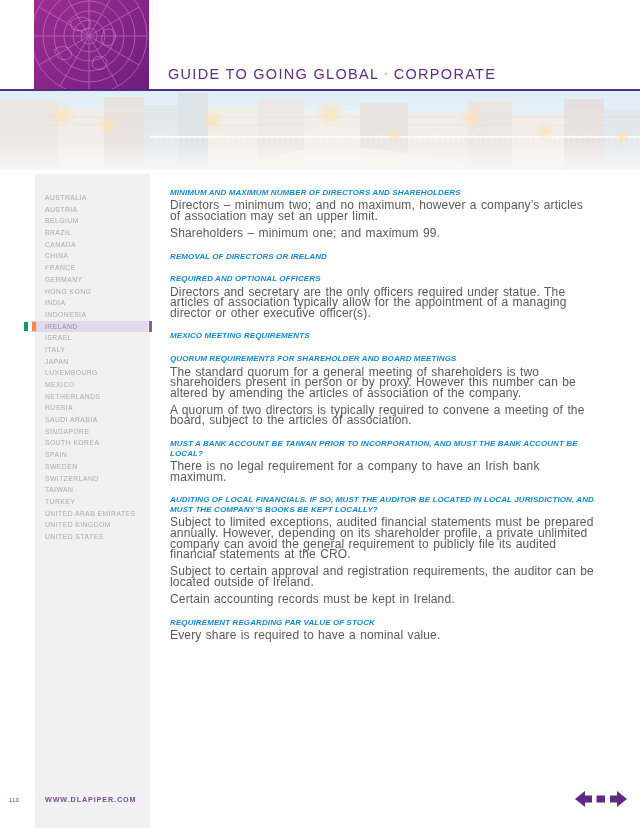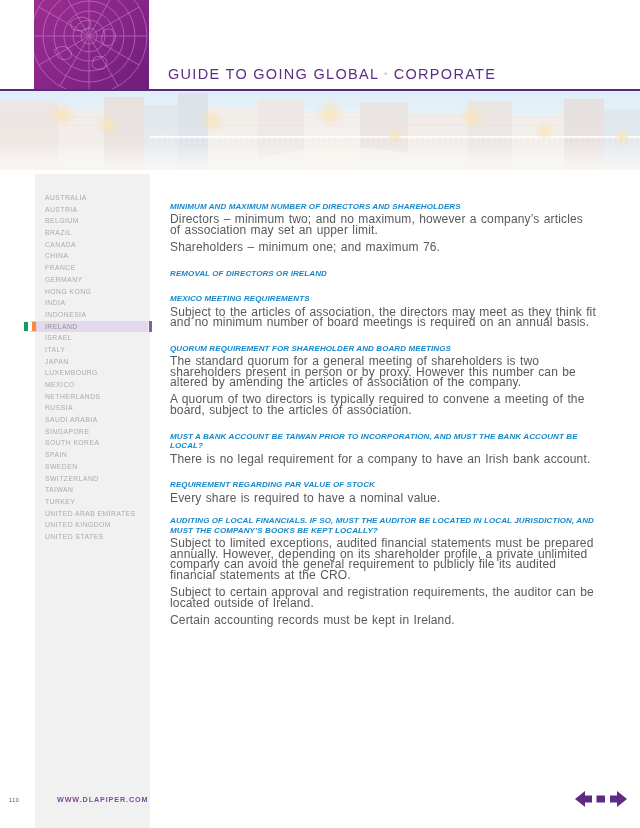--- a/index.html
+++ b/index.html
@@ -22,30 +22,30 @@
   .country-list{padding-top:18px;}
   .country{position:relative;height:11.7px;line-height:11.7px;padding-left:10px;
     font-size:6.8px;letter-spacing:0.45px;color:#a8aaad;white-space:nowrap;}
   .country.active{background:#e4d9ec;color:#8f9194;margin-left:-4px;margin-right:2px;padding-left:14px;}
   .country.active .flag{position:absolute;left:-7px;top:1.6px;width:12px;height:8.6px;
     background:linear-gradient(90deg,#169b62 0 33%,#ffffff 33% 66%,#ff883e 66% 100%);
     box-shadow:0 0 0 0.5px rgba(0,0,0,0.08);}
   .country.active .marker{position:absolute;right:-4px;top:0;width:3.5px;height:100%;background:#7e5fa8;}
   
   .content{position:absolute;left:170px;top:186px;width:426px;}
-  .content section{margin:16px 0 13px 0;}
+  .content section{margin:2px 0 13px 0;}
   .content section:last-child{margin-top:8px;}
   .content h2{margin:0 0 2.5px 0;font-size:8px;line-height:9.8px;font-weight:bold;font-style:italic;
     color:#1688ca;letter-spacing:0.1px;}
   .content p{margin:0 0 6.5px 0;font-size:12px;line-height:10.6px;color:#58595b;
     letter-spacing:0.15px;word-spacing:0.8px;}
   
   .page-number{position:absolute;left:9px;top:797px;font-size:5.5px;color:#69368a;letter-spacing:0.5px;}
   .site-link{position:absolute;left:45px;top:795px;font-size:7.2px;font-weight:bold;color:#80489c;
-    letter-spacing:0.9px;text-decoration:none;margin-left:12px;}
+    letter-spacing:0.9px;text-decoration:none;}
   .nav-arrows{position:absolute;right:13px;top:790px;width:52px;height:20px;}
 </style>
 </head>
 <body>
 
 <div class="globe-box">
   <svg width="115" height="90" viewBox="0 0 115 90">
     <g stroke="#cf8fd2" stroke-width="0.9" fill="none" opacity="0.6">
       <circle cx="55" cy="36" r="8"></circle>
       <circle cx="55" cy="36" r="16"></circle>
@@ -173,47 +173,50 @@
       <div class="country"><span>UNITED ARAB EMIRATES</span></div>
       <div class="country"><span>UNITED KINGDOM</span></div>
       <div class="country"><span>UNITED STATES</span></div>
     </div>
 </aside>
 
 <main class="content">
     <section>
       <h2>MINIMUM AND MAXIMUM NUMBER OF DIRECTORS AND SHAREHOLDERS</h2>
       <p>Directors – minimum two; and no maximum, however a company’s articles of association may set an upper limit.</p>
-      <p>Shareholders – minimum one; and maximum 76.</p>
+      <p>Shareholders – minimum one; and maximum 99.</p>
     </section>
     <section>
       <h2>REMOVAL OF DIRECTORS OR IRELAND</h2>
     </section>
     <section>
+      <h2>REQUIRED AND OPTIONAL OFFICERS</h2>
+      <p>Directors and secretary are the only officers required under statue. The articles of association typically allow for the appointment of a managing director or other executive officer(s).</p>
+    </section>
+    <section>
       <h2>MEXICO MEETING REQUIREMENTS</h2>
-      <p>Subject to the articles of association, the directors may meet as they think fit and no minimum number of board meetings is required on an annual basis.</p>
-    </section>
-    <section>
-      <h2>QUORUM REQUIREMENT FOR SHAREHOLDER AND BOARD MEETINGS</h2>
+    </section>
+    <section>
+      <h2>QUORUM REQUIREMENTS FOR SHAREHOLDER AND BOARD MEETINGS</h2>
       <p>The standard quorum for a general meeting of shareholders is two shareholders present in person or by proxy. However this number can be altered by amending the articles of association of the company.</p>
       <p>A quorum of two directors is typically required to convene a meeting of the board, subject to the articles of association.</p>
     </section>
     <section>
       <h2>MUST A BANK ACCOUNT BE TAIWAN PRIOR TO INCORPORATION, AND MUST THE BANK ACCOUNT BE LOCAL?</h2>
-      <p>There is no legal requirement for a company to have an Irish bank account.</p>
-    </section>
-    <section>
-      <h2>REQUIREMENT REGARDING PAR VALUE OF STOCK</h2>
-      <p>Every share is required to have a nominal value.</p>
+      <p>There is no legal requirement for a company to have an Irish bank maximum.</p>
     </section>
     <section>
       <h2>AUDITING OF LOCAL FINANCIALS. IF SO, MUST THE AUDITOR BE LOCATED IN LOCAL JURISDICTION, AND MUST THE COMPANY’S BOOKS BE KEPT LOCALLY?</h2>
       <p>Subject to limited exceptions, audited financial statements must be prepared annually. However, depending on its shareholder profile, a private unlimited company can avoid the general requirement to publicly file its audited financial statements at the CRO.</p>
       <p>Subject to certain approval and registration requirements, the auditor can be located outside of Ireland.</p>
       <p>Certain accounting records must be kept in Ireland.</p>
+    </section>
+    <section>
+      <h2>REQUIREMENT REGARDING PAR VALUE OF STOCK</h2>
+      <p>Every share is required to have a nominal value.</p>
     </section>
   </main>
 
 <span class="page-number">110</span>
 <a class="site-link" href="#">WWW.DLAPIPER.COM</a>
 
 <div class="nav-arrows">
   <svg width="52" height="18" viewBox="0 0 52 17">
     <g fill="#5f2a84">
       <polygon points="0,8.5 10,0.5 10,5 17,5 17,12 10,12 10,16.5"></polygon>

